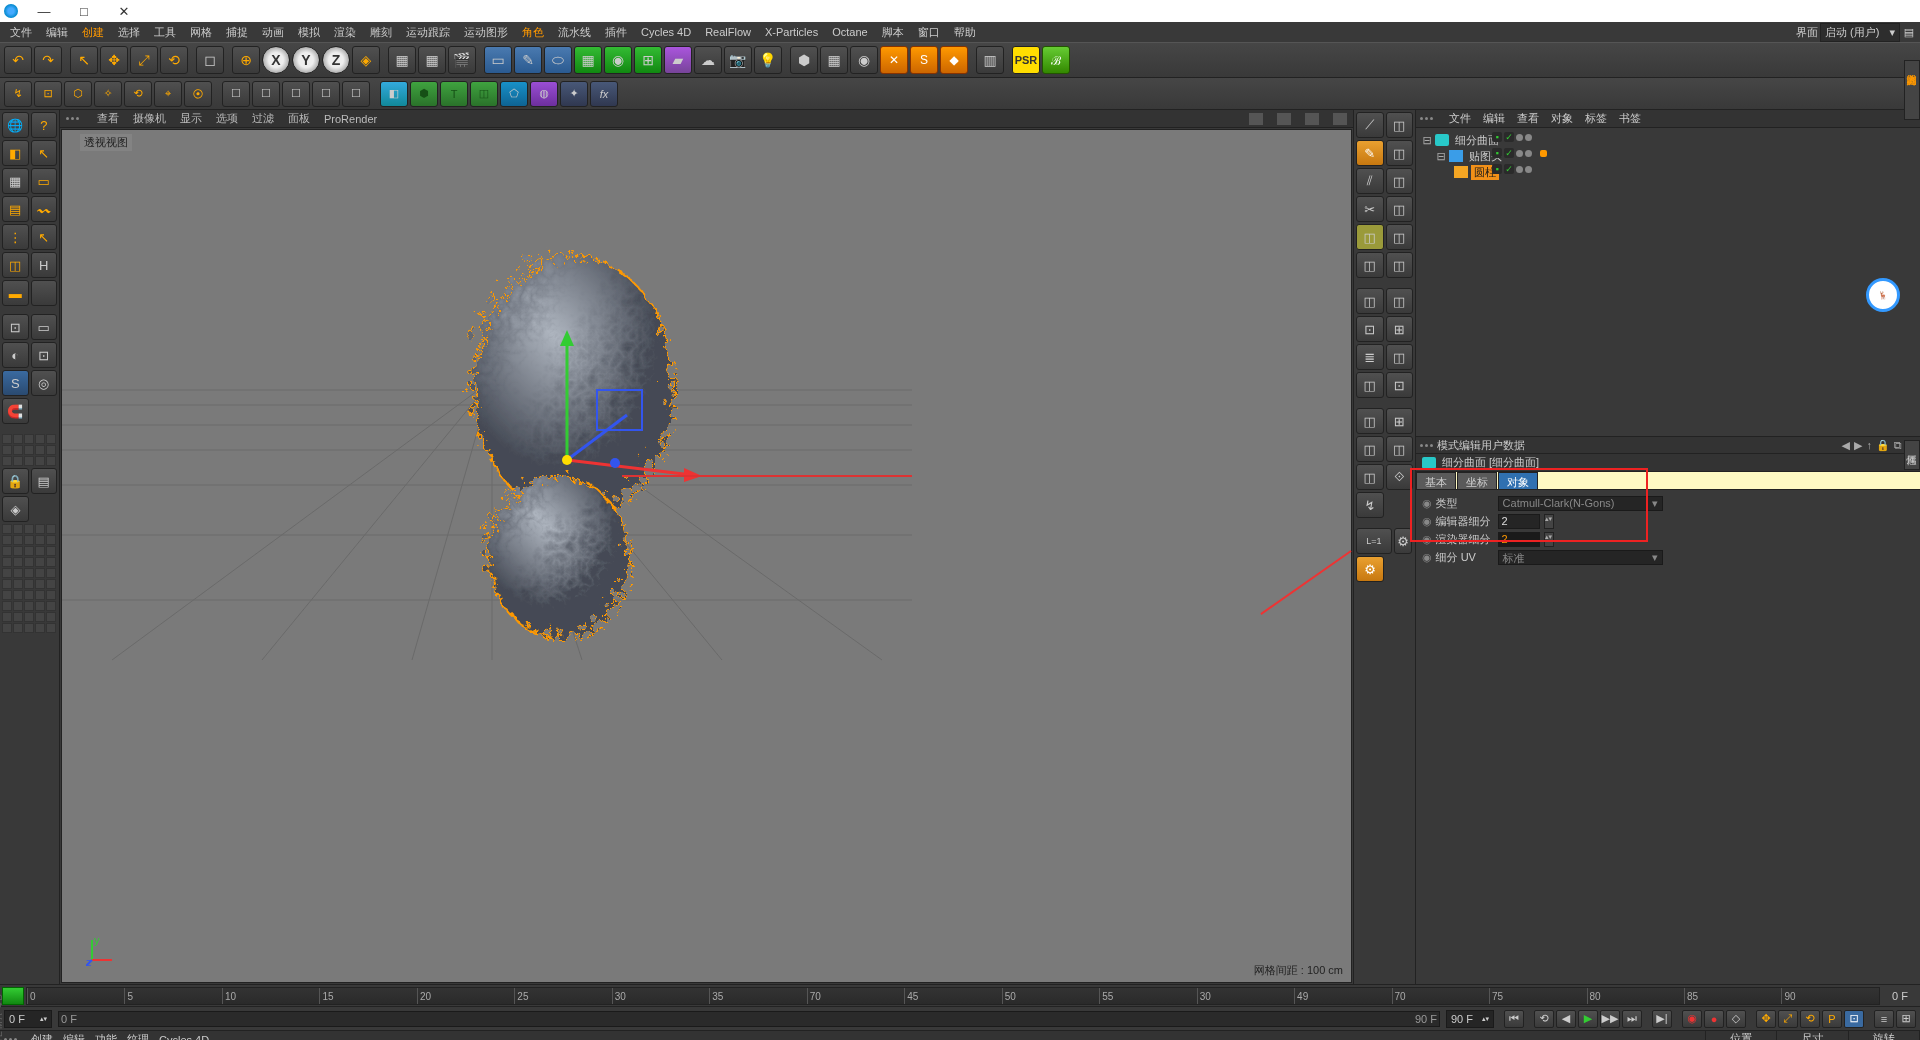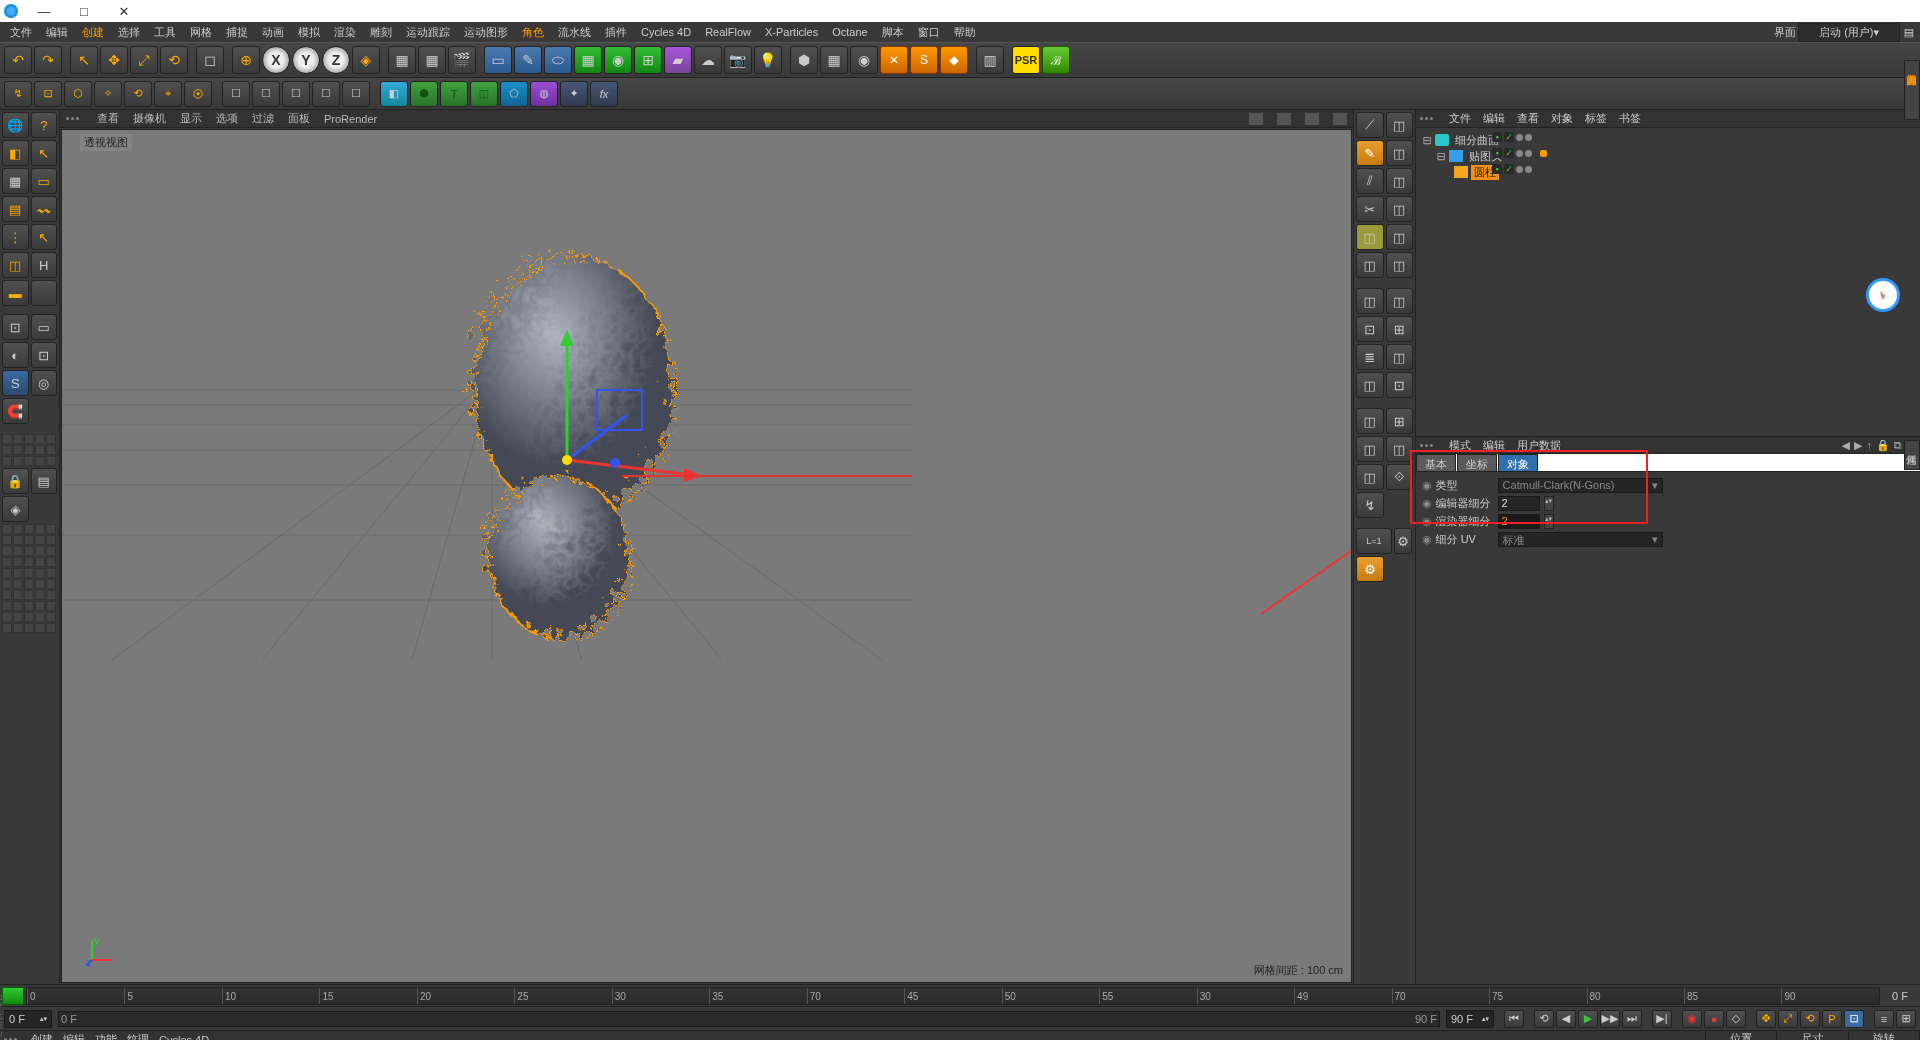--- a/index.html
+++ b/index.html
@@ -5,21 +5,21 @@
 * { margin:0; padding:0; box-sizing:border-box; font-family:"Microsoft YaHei",Arial,sans-serif; font-size:11px; user-select:none; }
 body { background:#393939; color:#ccc; width:1920px; height:1040px; overflow:hidden; position:relative; }
 .titlebar { height:22px; background:#fff; color:#000; display:flex; align-items:center; padding:0 4px; }
 .titlebar .app-icon { width:14px; height:14px; background:radial-gradient(circle,#4af 30%,#08c 70%); border-radius:50%; margin-right:6px; }
 .titlebar .title { flex:1; }
 .titlebar .winbtn { width:40px; text-align:center; font-size:13px; color:#333; }
 .menubar { height:20px; background:#393939; display:flex; align-items:center; padding:0 4px; gap:2px; }
 .menubar .menuitem { padding:2px 6px; color:#ccc; }
 .menubar .menuitem.or { color:#f90; }
 .menubar .spacer { flex:1; }
-.menubar .layout-sel { background:#2d2d2d; border:1px solid #222; padding:1px 20px; min-width:80px; display:flex; justify-content:space-between; align-items:center; }
+.menubar .layout-sel { background:#2d2d2d; border:1px solid #222; padding:1px 4px; min-width:80px; display:flex; justify-content:space-between; align-items:center; }
 .toolbar1 { height:36px; background:linear-gradient(#464646,#393939); border-top:1px solid #555; border-bottom:1px solid #222; display:flex; align-items:center; padding:2px 4px; gap:2px; }
 .tb-btn { width:28px; height:28px; border:1px solid #222; background:linear-gradient(#505050,#3a3a3a); border-radius:3px; display:flex; align-items:center; justify-content:center; font-size:14px; }
 .tb-btn.orange { color:#fa0; }
 .tb-btn.blue { background:linear-gradient(#4a7ab0,#2a5a90); }
 .tb-sep { width:4px; height:28px; }
 .axis-btn { width:28px; height:28px; border:1px solid #222; background:radial-gradient(circle,#eee 40%,#888 90%); border-radius:50%; display:flex; align-items:center; justify-content:center; color:#333; font-weight:bold; font-size:14px; }
 .sp-btn { width:28px; height:28px; border-radius:3px; display:flex; align-items:center; justify-content:center; font-size:12px; color:#fff; }
 .sp-orange { background:linear-gradient(#f90,#c60); border:1px solid #830; }
 .sp-green { background:linear-gradient(#6c3,#380); border:1px solid #250; }
 .toolbar2 { height:32px; background:linear-gradient(#464646,#393939); border-bottom:1px solid #222; display:flex; align-items:center; padding:2px 4px; gap:2px; }
@@ -65,24 +65,24 @@
 .ti-disp { background:#3a9de8; }
 .ti-cyl { background:#f5a623; }
 .tree-label { color:#ccc; padding:0 3px; }
 .tree-label.sel { background:#f29018; color:#1a1a1a; }
 .tree-toggles { position:absolute; display:flex; gap:2px; align-items:center; }
 .tgl { width:10px; height:10px; border-radius:2px; }
 .tgl.chk { background:#2a2a2a; color:#3c3; font-size:9px; text-align:center; line-height:10px; }
 .tgl.dot-g { width:7px; height:7px; background:#888; border-radius:50%; }
 .tgl.box { width:7px; height:7px; background:#f90; }
 .watermark { position:absolute; right:20px; top:150px; width:34px; height:34px; background:#fff; border:3px solid #39f; border-radius:50%; display:flex; align-items:center; justify-content:center; font-size:8px; color:#333; }
-.attr-head { height:18px; background:#333; display:flex; align-items:center; padding:0 4px; gap:12px; border-top:1px solid #222; border-bottom:1px solid #222; }
+.attr-head { height:18px; background:#333; display:flex; align-items:center; padding:0 4px; border-top:1px solid #222; border-bottom:1px solid #222; }
 .attr-head .atools { margin-left:auto; display:flex; gap:4px; color:#aaa; font-size:11px; }
 .attr-title { height:18px; background:#333; display:flex; align-items:center; padding:0 6px; gap:6px; border-bottom:1px solid #222; }
-.attr-tabs { height:18px; display:flex; background:#ffffff; border-bottom:1px solid #222; }
+.attr-tabs { height:18px; display:flex; background:#fef9c3; border-bottom:1px solid #222; }
 .attr-tab { padding:2px 8px; background:#5a5a5a; border:1px solid #222; border-bottom:none; color:#ccc; margin-right:1px; }
 .attr-tab.active { background:#3070b0; color:#fff; }
 .attr-section { background:#4a4a4a; color:#eee; padding:2px 6px; border-bottom:1px solid #333; }
 .attr-body { padding:4px 6px; }
 .attr-row { display:flex; align-items:center; height:18px; gap:4px; }
 .attr-row .bullet { color:#888; }
 .attr-row label { width:58px; color:#ccc; }
 .attr-input-dd { flex:0 0 165px; height:15px; background:#252525; border:1px solid #1a1a1a; color:#888; padding:0 4px; display:flex; justify-content:space-between; }
 .attr-input-num { width:42px; height:15px; background:#252525; border:1px solid #1a1a1a; color:#ddd; padding:0 3px; }
 .attr-input-num.sel { color:#f90; background:#1a1a1a; }
@@ -563,20 +563,24 @@
       <span>用户数据</span>
       <div class="atools">
         <span>◀</span>
         <span>▶</span>
         <span>↑</span>
         <span>🔒</span>
         <span>⧉</span>
         <span>▤</span>
       </div>
     </div>
+    <div class="attr-title">
+      <span class="tree-icon ti-sds"></span>
+      <span>细分曲面 [细分曲面]</span>
+    </div>
     <div class="attr-tabs">
       <div class="attr-tab">基本</div>
       <div class="attr-tab">坐标</div>
       <div class="attr-tab active">对象</div>
     </div>
     <div class="attr-body" style="position:relative">
       <div class="attr-row">
         <span class="bullet">◉</span>
           <label>类型</label>
         <div class="attr-input-dd">

